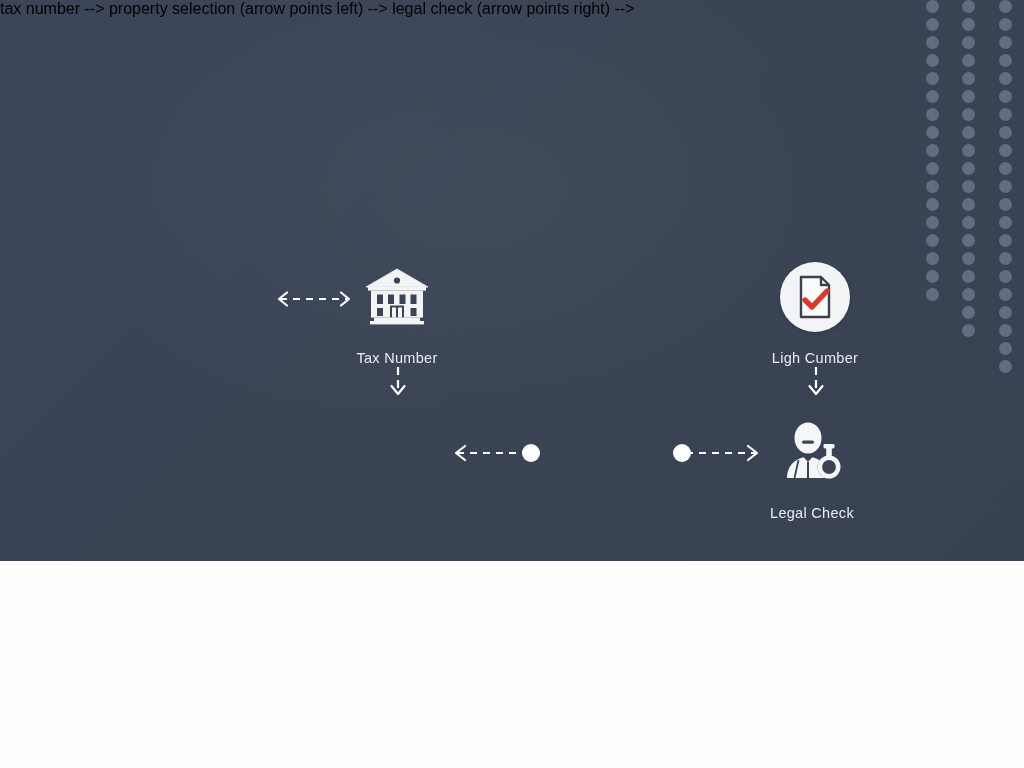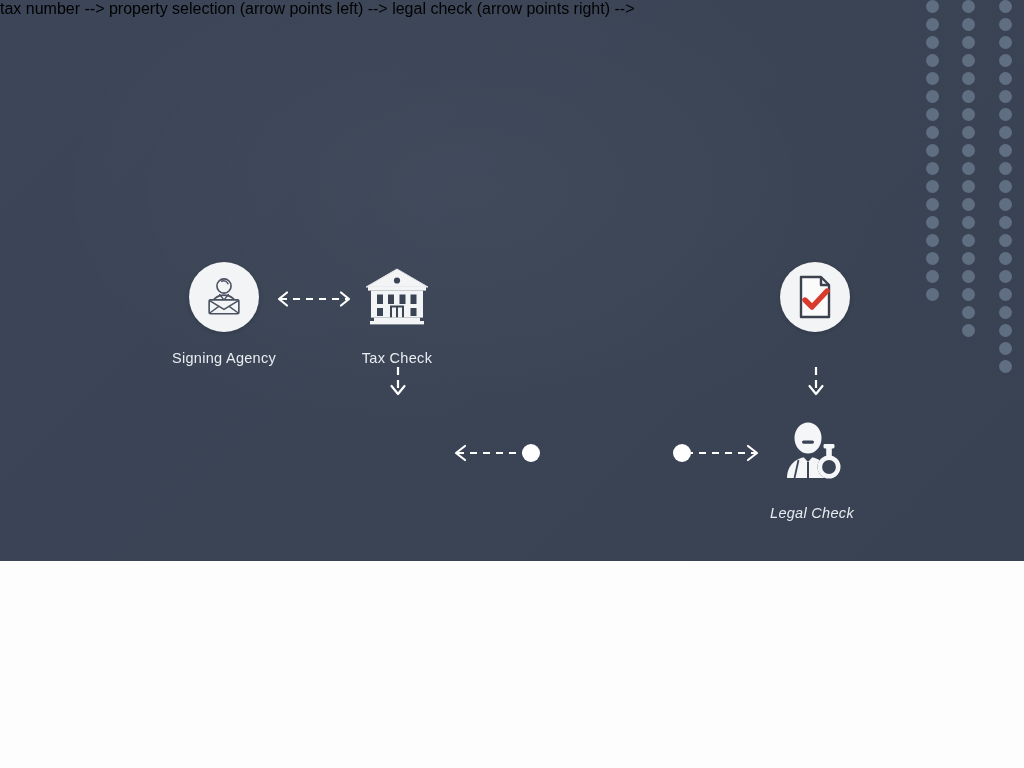--- a/index.html
+++ b/index.html
@@ -209,40 +209,20 @@
      legal check (arrow points right) --&gt;
     <div class="conn" style="left:668px; top:442px;">
       <svg width="100" height="22" viewBox="0 0 100 22">
         <line x1="18" y1="11" x2="88" y2="11" stroke="#ffffff" stroke-width="2.2" stroke-dasharray="7,6"></line>
         <polyline points="80,4 89,11 80,18" fill="none" stroke="#ffffff" stroke-width="2.2" stroke-linecap="round" stroke-linejoin="round"></polyline>
         <circle cx="14" cy="11" r="9" fill="#ffffff"></circle>
       </svg>
     </div>
 
     
-    <div class="node" style="left:124px; top:258px;">
-      <div class="node-icon-wrap">
-        <div class="circle-badge">
-          <svg width="46" height="46" viewBox="0 0 48 48">
-
-            <circle cx="24" cy="12.5" r="7.4" fill="none" stroke="#4a5260" stroke-width="1.7"></circle>
-            <path d="M21.5 7.5 a5 5 0 0 1 6.6 2.6" fill="none" stroke="#4a5260" stroke-width="1.6" stroke-linecap="round"></path>
-
-            <path d="M11 34 c0-7.5 6-12 13-12 s13 4.5 13 12" fill="none" stroke="#4a5260" stroke-width="1.7" stroke-linecap="round"></path>
-
-            <path d="M19.5 21.5 L24 27 L28.5 21.5" fill="none" stroke="#4a5260" stroke-width="1.5" stroke-linecap="round"></path>
-
-            <rect x="8.5" y="27" width="31" height="14.5" rx="1.4" fill="#f3f4f6" stroke="#4a5260" stroke-width="1.7"></rect>
-            <path d="M8.5 27.6 L24 37 L39.5 27.6" fill="none" stroke="#4a5260" stroke-width="1.6" stroke-linejoin="round"></path>
-            <path d="M8.8 41 L19 33.5 M39.2 41 L29 33.5" fill="none" stroke="#4a5260" stroke-width="1.4"></path>
-          </svg>
-        </div>
-      </div>
-      <div class="node-label">Signing Agency</div>
-    </div>
 
     
     <div class="node" style="left:297px; top:258px;">
       <div class="node-icon-wrap">
         <svg width="70" height="64" viewBox="0 0 70 64">
 
           <path d="M35 4 L66 22 L4 22 Z" fill="#f3f4f6" stroke="#dfe2e7" stroke-width="1"></path>
           <circle cx="35" cy="15.5" r="3.1" fill="#3a4455"></circle>
 
           <rect x="6" y="22" width="58" height="3.6" fill="#f3f4f6"></rect>
@@ -258,40 +238,41 @@
           <rect x="48.5" y="43" width="6" height="8" fill="#3a4455"></rect>
 
           <rect x="28" y="40.5" width="14" height="12" fill="#3a4455"></rect>
           <rect x="30" y="42.5" width="4" height="10" fill="#f3f4f6"></rect>
           <rect x="36" y="42.5" width="4" height="10" fill="#f3f4f6"></rect>
 
           <rect x="12" y="52.6" width="46" height="3.4" fill="#f3f4f6"></rect>
           <rect x="8" y="56" width="54" height="3.4" fill="#f3f4f6"></rect>
         </svg>
       </div>
-      <div class="node-label">Tax Check</div>
+      <div class="node-label">Tax Number</div>
     </div>
 
     
     <div class="node" style="left:715px; top:258px;">
       <div class="node-icon-wrap">
         <div class="circle-badge">
           <svg width="42" height="46" viewBox="0 0 42 46">
             <path d="M7 3 H27 L35 11 V43 H7 Z" fill="#fbfbfc" stroke="#3b424e" stroke-width="2.4" stroke-linejoin="round"></path>
             <path d="M27 3 V11 H35" fill="none" stroke="#3b424e" stroke-width="2.4" stroke-linejoin="round"></path>
             <polyline points="11,26 18,33 33,17" fill="none" stroke="#d93a2b" stroke-width="5.4" stroke-linecap="round" stroke-linejoin="round"></polyline>
           </svg>
         </div>
       </div>
-    </div>
-
-    
-
-    
-    <div class="node" style="left:712px; top:413px;font-style:italic;">
+      <div class="node-label">Ligh Cumber</div>
+    </div>
+
+    
+
+    
+    <div class="node" style="left:712px; top:413px;">
       <div class="node-icon-wrap">
         <svg width="66" height="64" viewBox="0 0 66 64">
 
           <ellipse cx="29" cy="18" rx="13.5" ry="15.5" fill="#f5f6f8"></ellipse>
           <rect x="23" y="20.5" width="12" height="3.2" rx="1.6" fill="#3a4455"></rect>
 
           <path d="M8 58 c0-13 9.5-21 21-21 s21 8 21 21 Z" fill="#f5f6f8"></path>
 
           <path d="M24 36.5 L29 42 L34 36.5" fill="#3a4455"></path>
           <path d="M29 42 L29 58" stroke="#3a4455" stroke-width="2" fill="none"></path>

